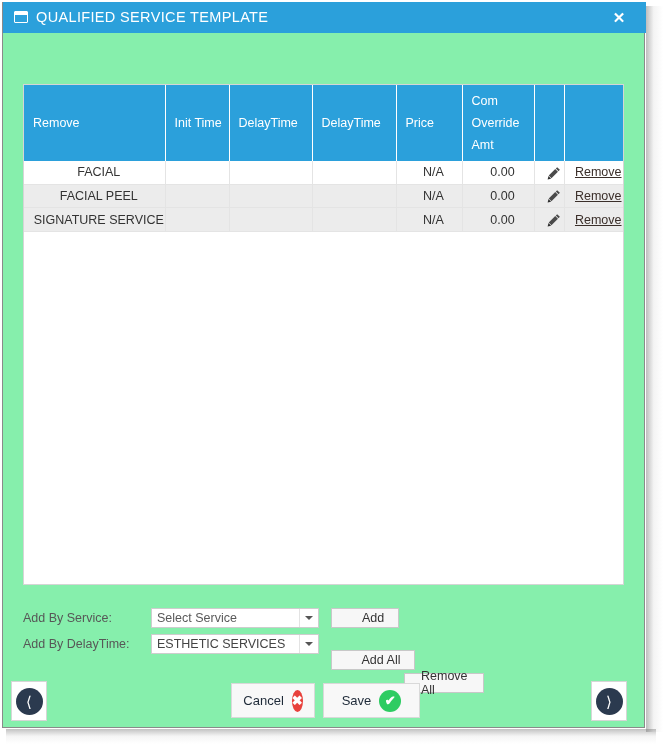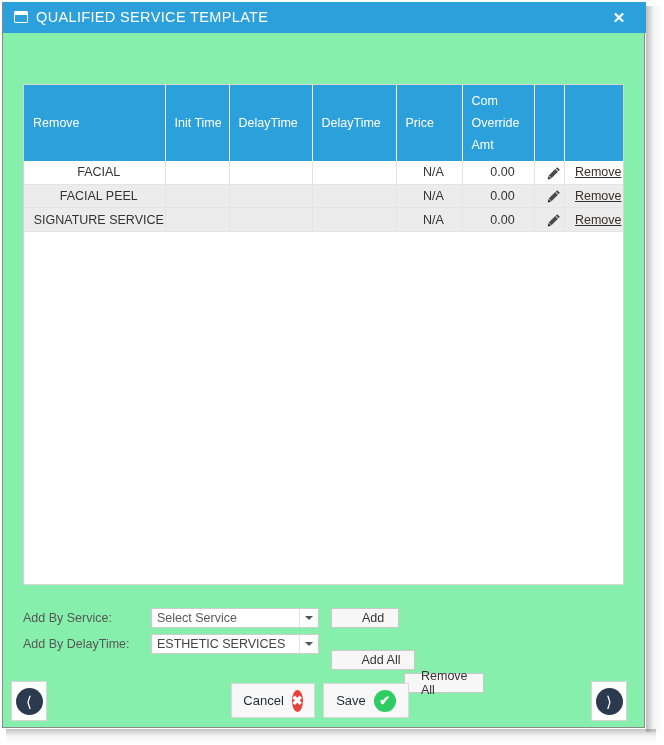--- a/index.html
+++ b/index.html
@@ -225,21 +225,21 @@
     position: absolute; top: 5px;
     height: 35px;
     border: 1px solid #d9d9d9;
     background: #f8f8f8;
     display: flex; align-items: center; justify-content: center;
     gap: 8px;
     cursor: pointer;
     padding: 0 12px;
   }
   #btn-cancel { left: 228px; width: 84px; }
-  #btn-save   { left: 320px; width: 86px; }
+  #btn-save   { left: 320px; width: 97px; }
   .actionbtn .lbl { font-size: 13px; color: #1e2a38; }
   .badge {
     width: 22px; height: 22px; border-radius: 50%;
     display: flex; align-items: center; justify-content: center;
     color: #ffffff; font-size: 13px; font-weight: bold; line-height: 1;
   }
   .badge.red   { background: #e8413c; }
   .badge.green { background: #2ecc62; }
 </style>
 </head>

